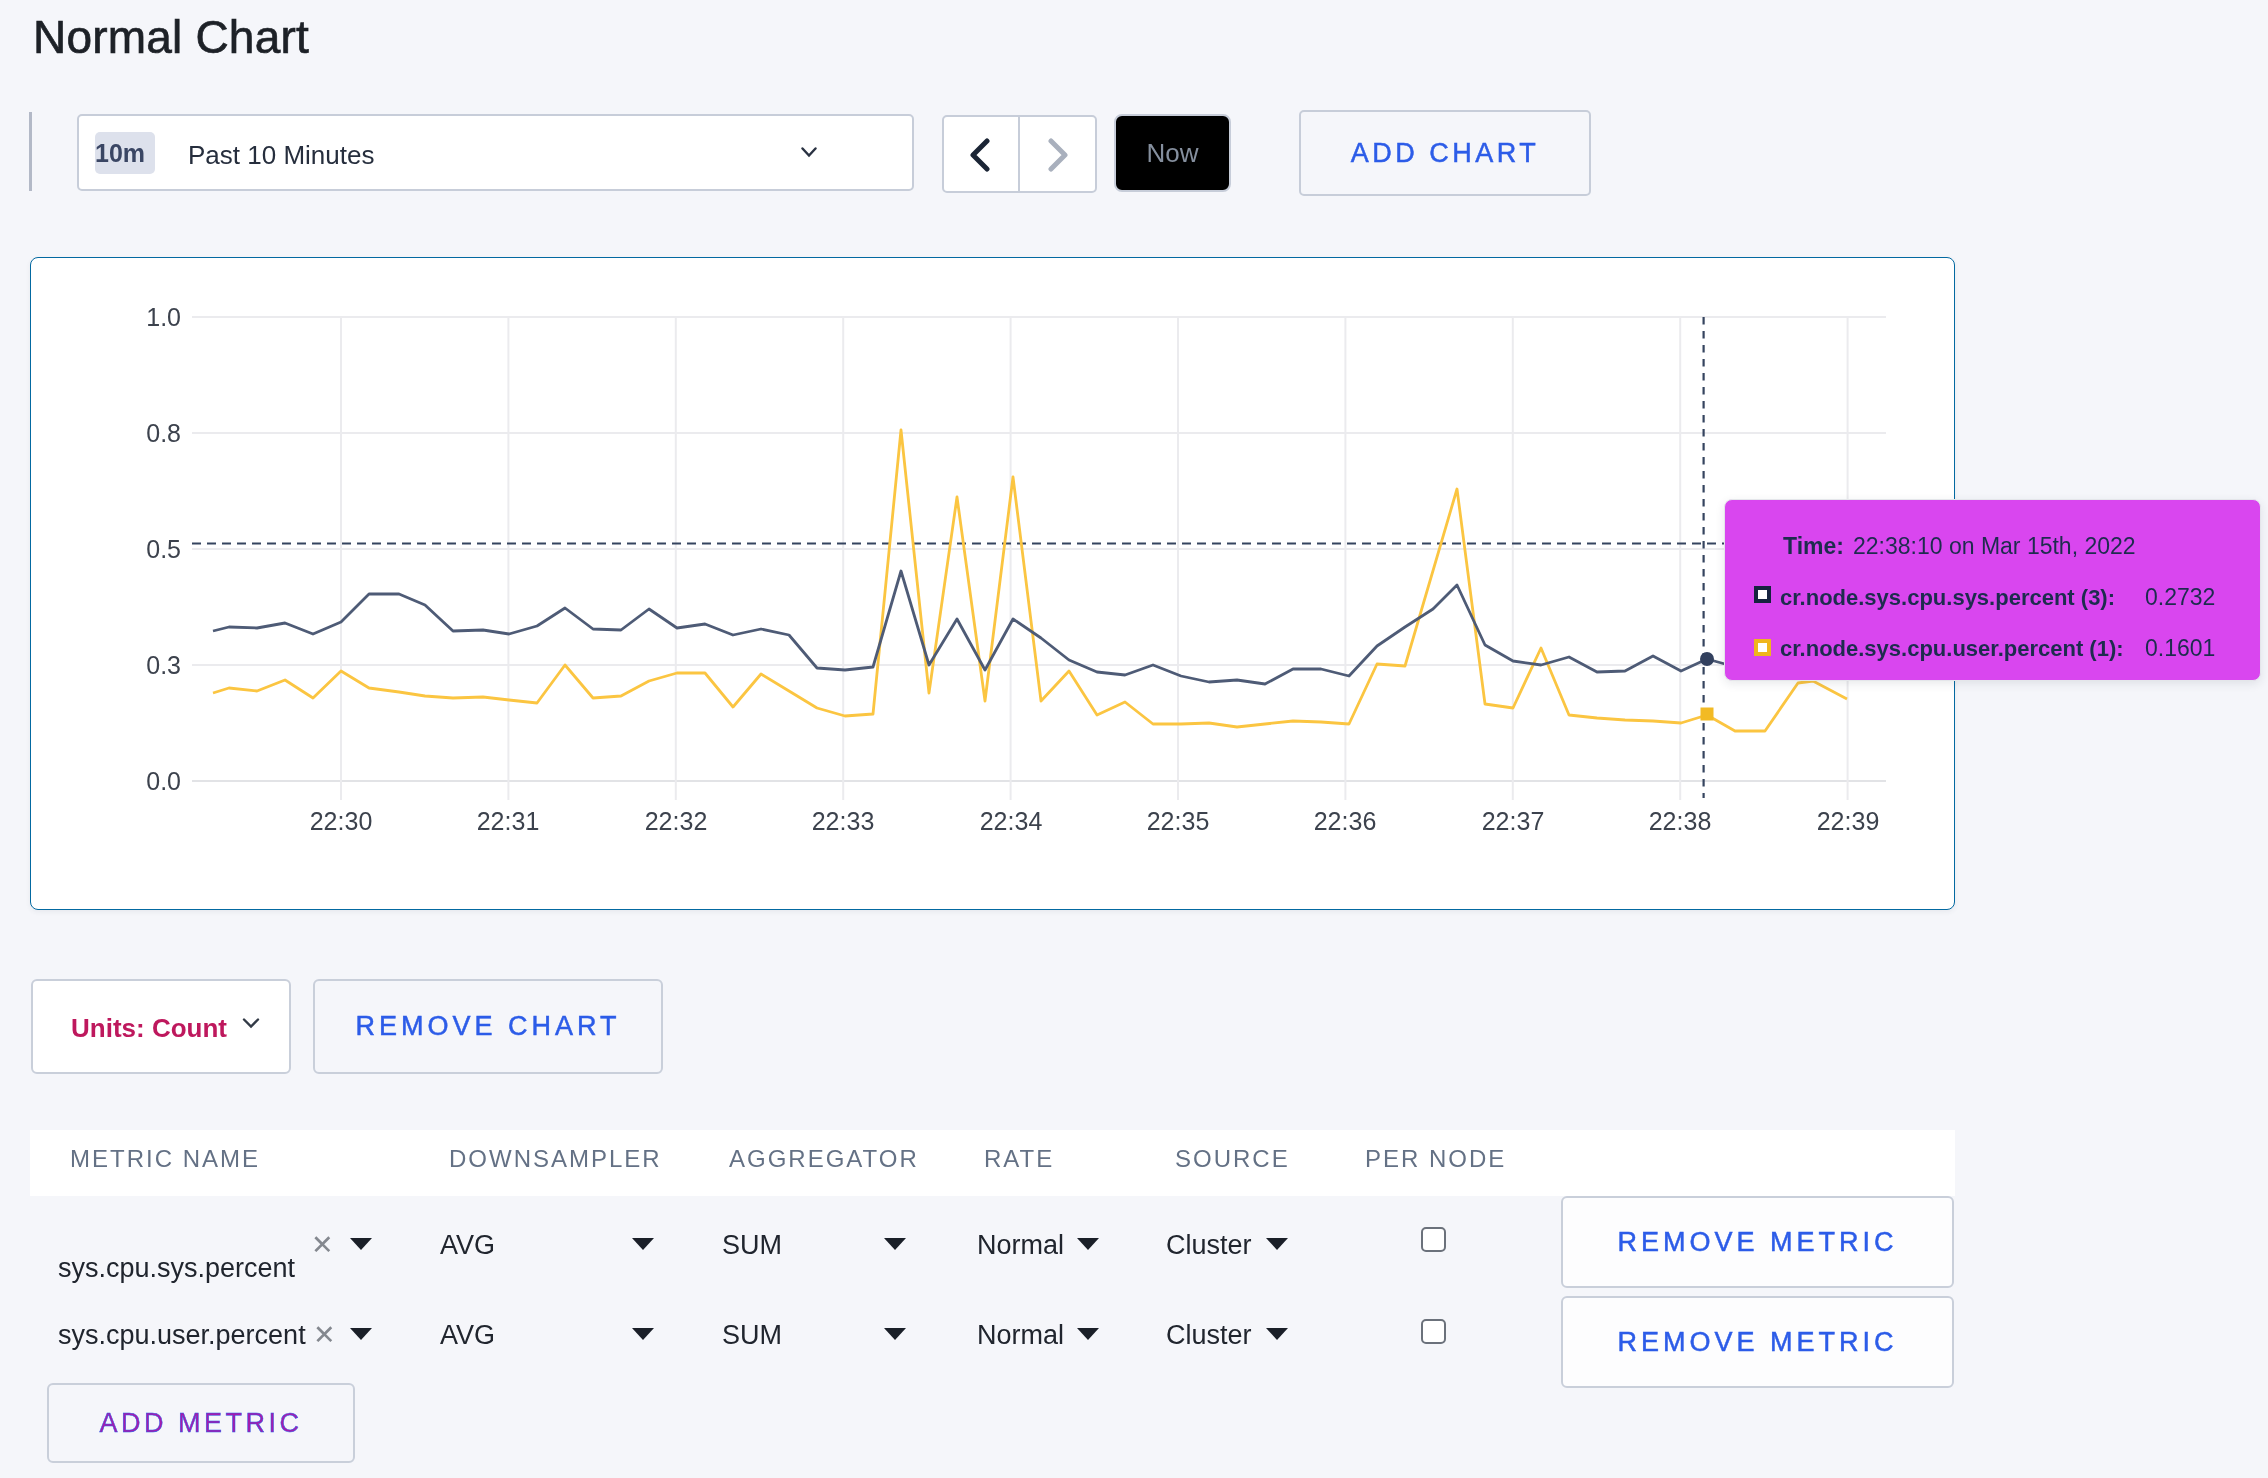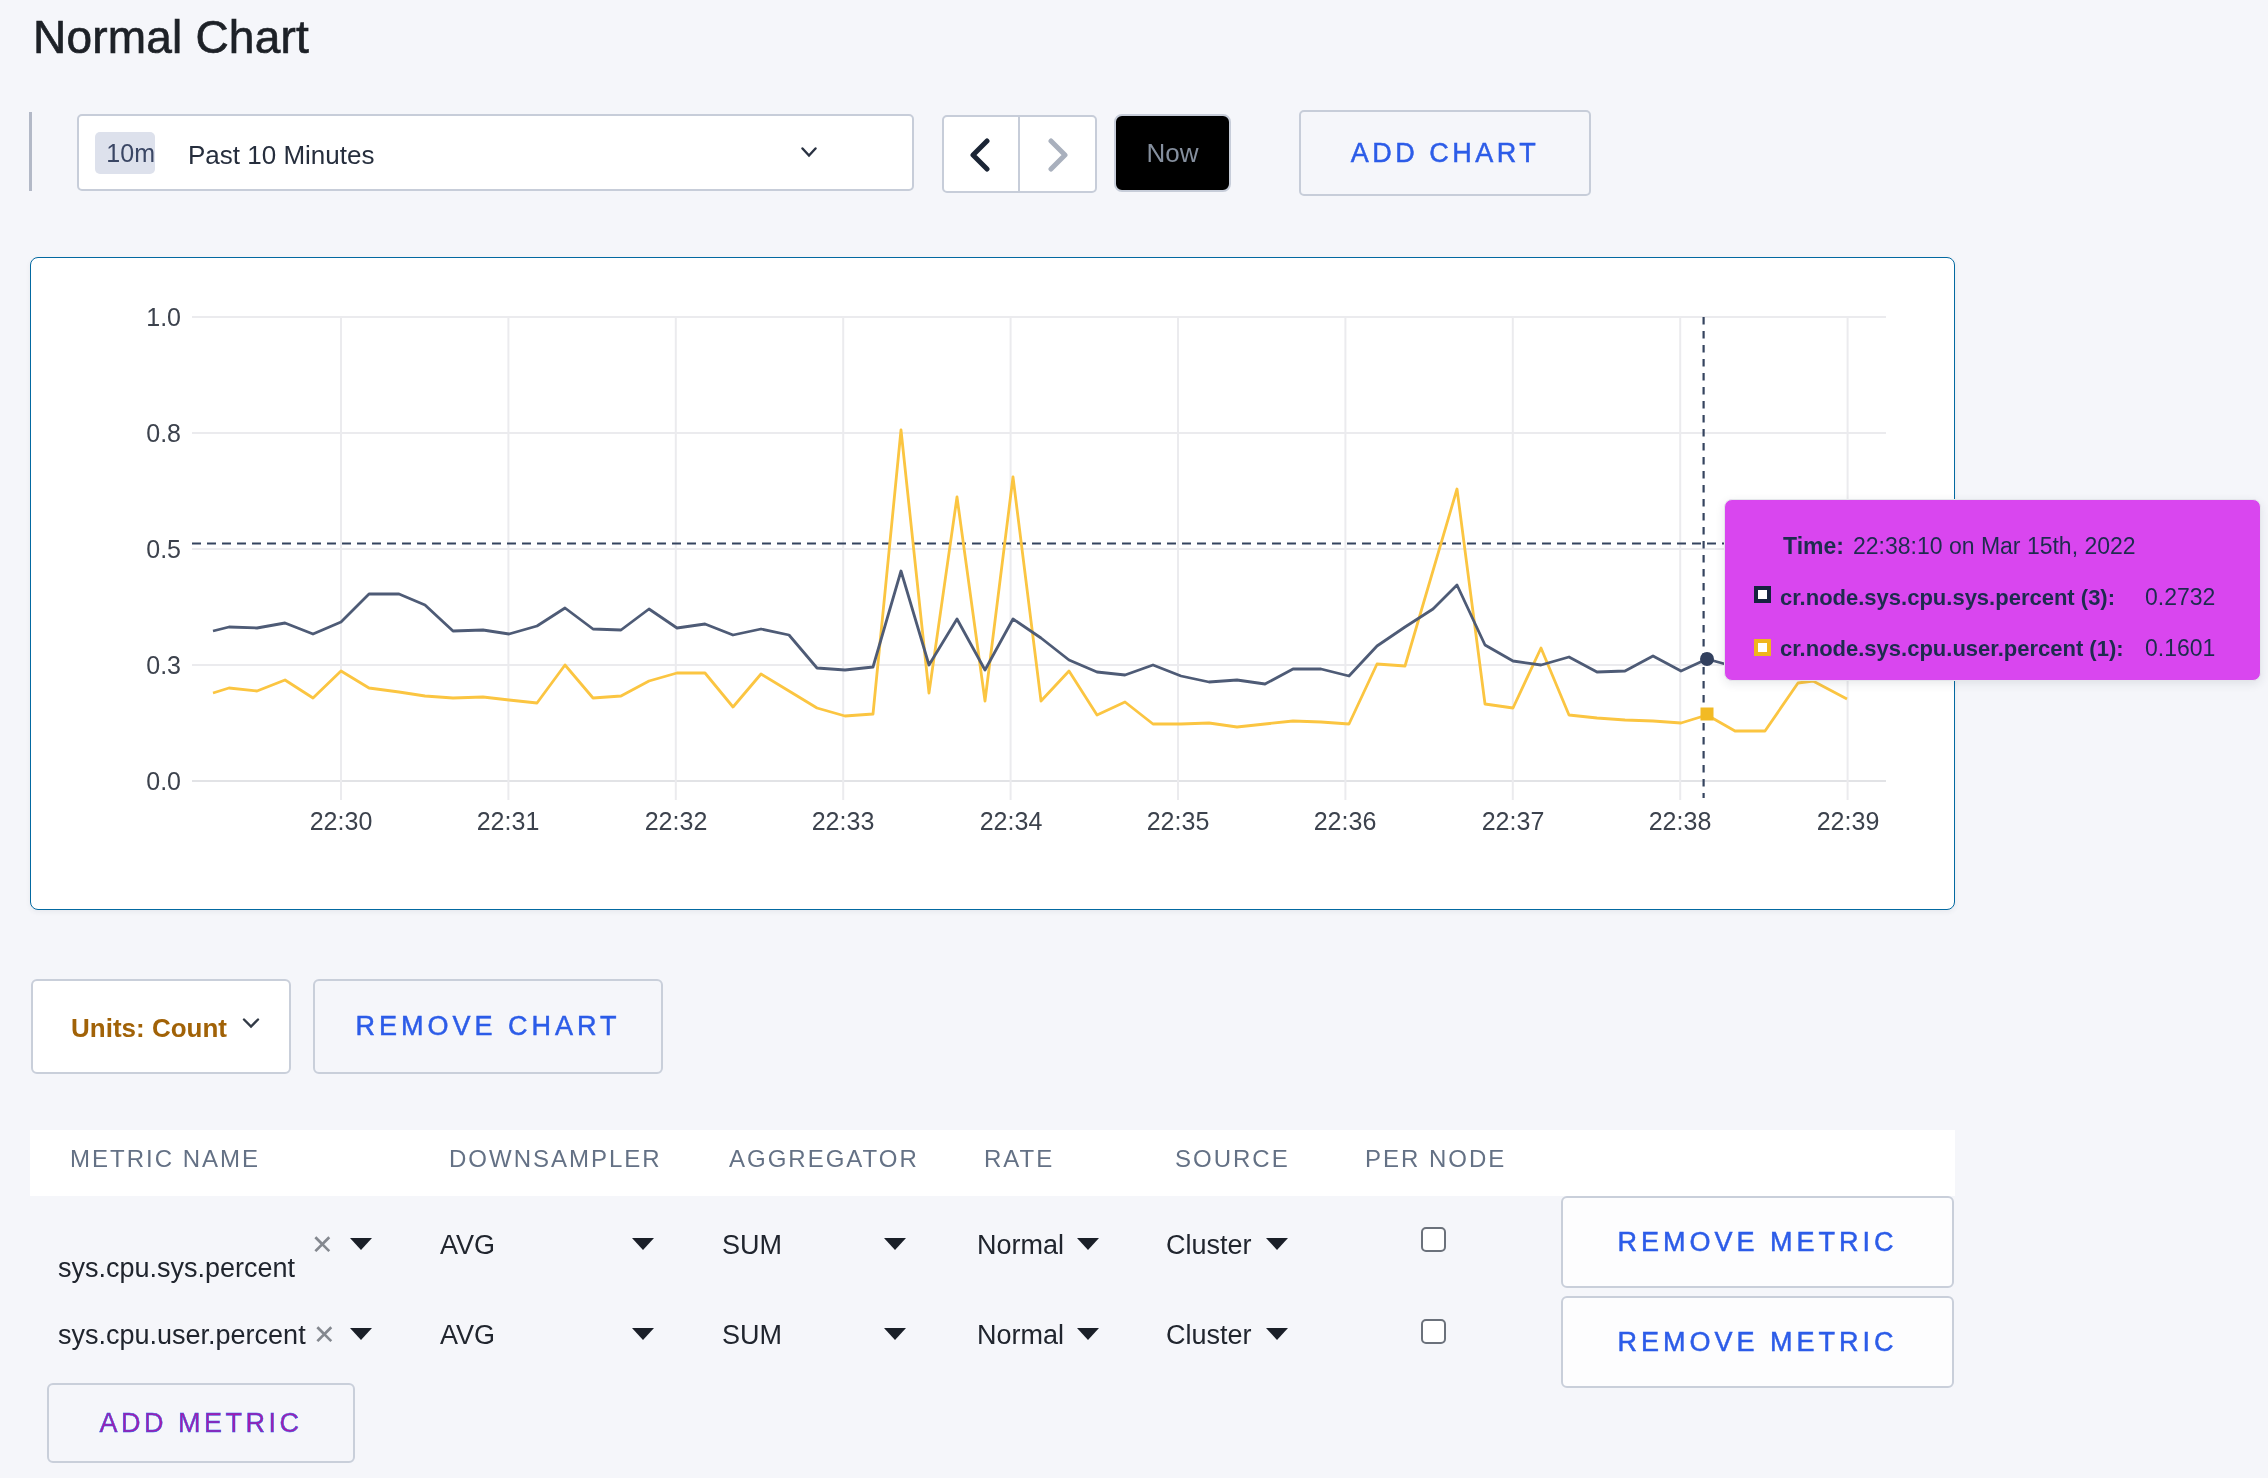--- a/index.html
+++ b/index.html
@@ -1,34 +1,34 @@
 <!DOCTYPE html>
 <html><head>
 <meta charset="utf-8">
 <style>
   * { margin:0; padding:0; box-sizing:border-box; }
   html,body { width:2268px; height:1478px; background:#f5f6fa; font-family:"Liberation Sans", sans-serif; overflow:hidden; }
   .abs { position:absolute; }
   #title { left:33px; top:10px; font-size:46px; color:#1d2127; letter-spacing:0.2px; -webkit-text-stroke:0.7px #1d2127; }
   #vbar { left:29px; top:112px; width:3px; height:79px; background:#b3b9c7; }
   #dd { left:77px; top:114px; width:837px; height:77px; background:#fff; border:2px solid #c7cdd9; border-radius:5px; }
-  #badge { left:95px; top:132px; width:60px; height:42px; background:#dde1ec; border-radius:5px; font-size:25px; font-weight:normal; color:#3a4664; text-align:right; line-height:42px; }
+  #badge { left:95px; top:132px; width:60px; height:42px; background:#dde1ec; border-radius:5px; font-size:25px; font-weight:bold; color:#3a4664; text-align:left; line-height:42px; }
   #ddtext { left:188px; top:140px; font-size:26px; color:#262e3d; }
   #navgrp { left:942px; top:115px; width:155px; height:78px; background:#fff; border:2px solid #c7cdd9; border-radius:5px; }
   #navdiv { left:1018px; top:115px; width:2px; height:78px; background:#c7cdd9; }
   #nowbtn { left:1114px; top:114px; width:117px; height:78px; background:#000000; border:2px solid #c7cdd9; border-radius:8px; color:#858f9e; font-size:26px; text-align:center; line-height:74px; }
   #addchart { left:1299px; top:110px; width:292px; height:86px; border:2px solid #c7cdd9; border-radius:5px; color:#2c5ce8; font-size:27px; letter-spacing:3.5px; -webkit-text-stroke:0.5px #2c5ce8; text-align:center; line-height:82px; }
   #panel { left:30px; top:257px; width:1925px; height:653px; background:#fff; border:1px solid #0369a1; border-radius:8px; box-shadow:0 2px 5px rgba(60,70,90,0.07); }
   #tooltip { left:1724px; top:499px; width:537px; height:182px; background:#d946ef; border:1px solid #e4e6ea; border-radius:8px; box-shadow:0 3px 10px rgba(40,50,70,0.10); color:#1d2c4e; }
   .swatch { position:absolute; width:17px; height:17px; background:#fff; }
   #sw1 { left:29px; top:86px; border:4px solid #16233f; }
   #sw2 { left:29px; top:139px; border:4px solid #efb61e; }
   .tt-line { position:absolute; white-space:nowrap; }
   #unitsbtn { left:31px; top:979px; width:260px; height:95px; background:#fff; border:2px solid #c9cfda; border-radius:6px; }
-  #unitstxt { left:71px; top:1013px; font-size:26px; font-weight:bold; color:#a16207; }
+  #unitstxt { left:71px; top:1013px; font-size:26px; font-weight:bold; color:#be185d; }
   #removechart { left:313px; top:979px; width:350px; height:95px; border:2px solid #c9cfda; border-radius:6px; color:#2c5ce8; font-size:27px; letter-spacing:4px; -webkit-text-stroke:0.5px #2c5ce8; text-align:center; line-height:91px; }
   #thead { left:30px; top:1130px; width:1925px; height:66px; background:#fff; }
   .hlbl { position:absolute; top:1145px; font-size:24px; color:#647185; letter-spacing:2px; }
   .rowtxt { position:absolute; font-size:27px; color:#20252e; }
   .xicon { position:absolute; font-size:27px; color:#84888f; }
   .tri { position:absolute; width:0; height:0; border-left:11px solid transparent; border-right:11px solid transparent; border-top:12.5px solid #1a1f28; }
   .cbx { position:absolute; left:1421px; width:25px; height:25px; border:2.5px solid #6b717b; border-radius:5px; background:#fff; }
   .rmbtn { position:absolute; left:1561px; width:393px; height:92px; background:#fdfdfe; border:2px solid #c9cfda; border-radius:6px; color:#2c5ce8; font-size:27px; letter-spacing:4px; -webkit-text-stroke:0.5px #2c5ce8; text-align:center; line-height:88px; }
   #addmetric { left:47px; top:1383px; width:308px; height:80px; border:2px solid #c9cfda; border-radius:6px; color:#a21caf; font-size:27px; letter-spacing:3.5px; -webkit-text-stroke:0.5px #2c5ce8; text-align:center; line-height:76px; }
 </style>

